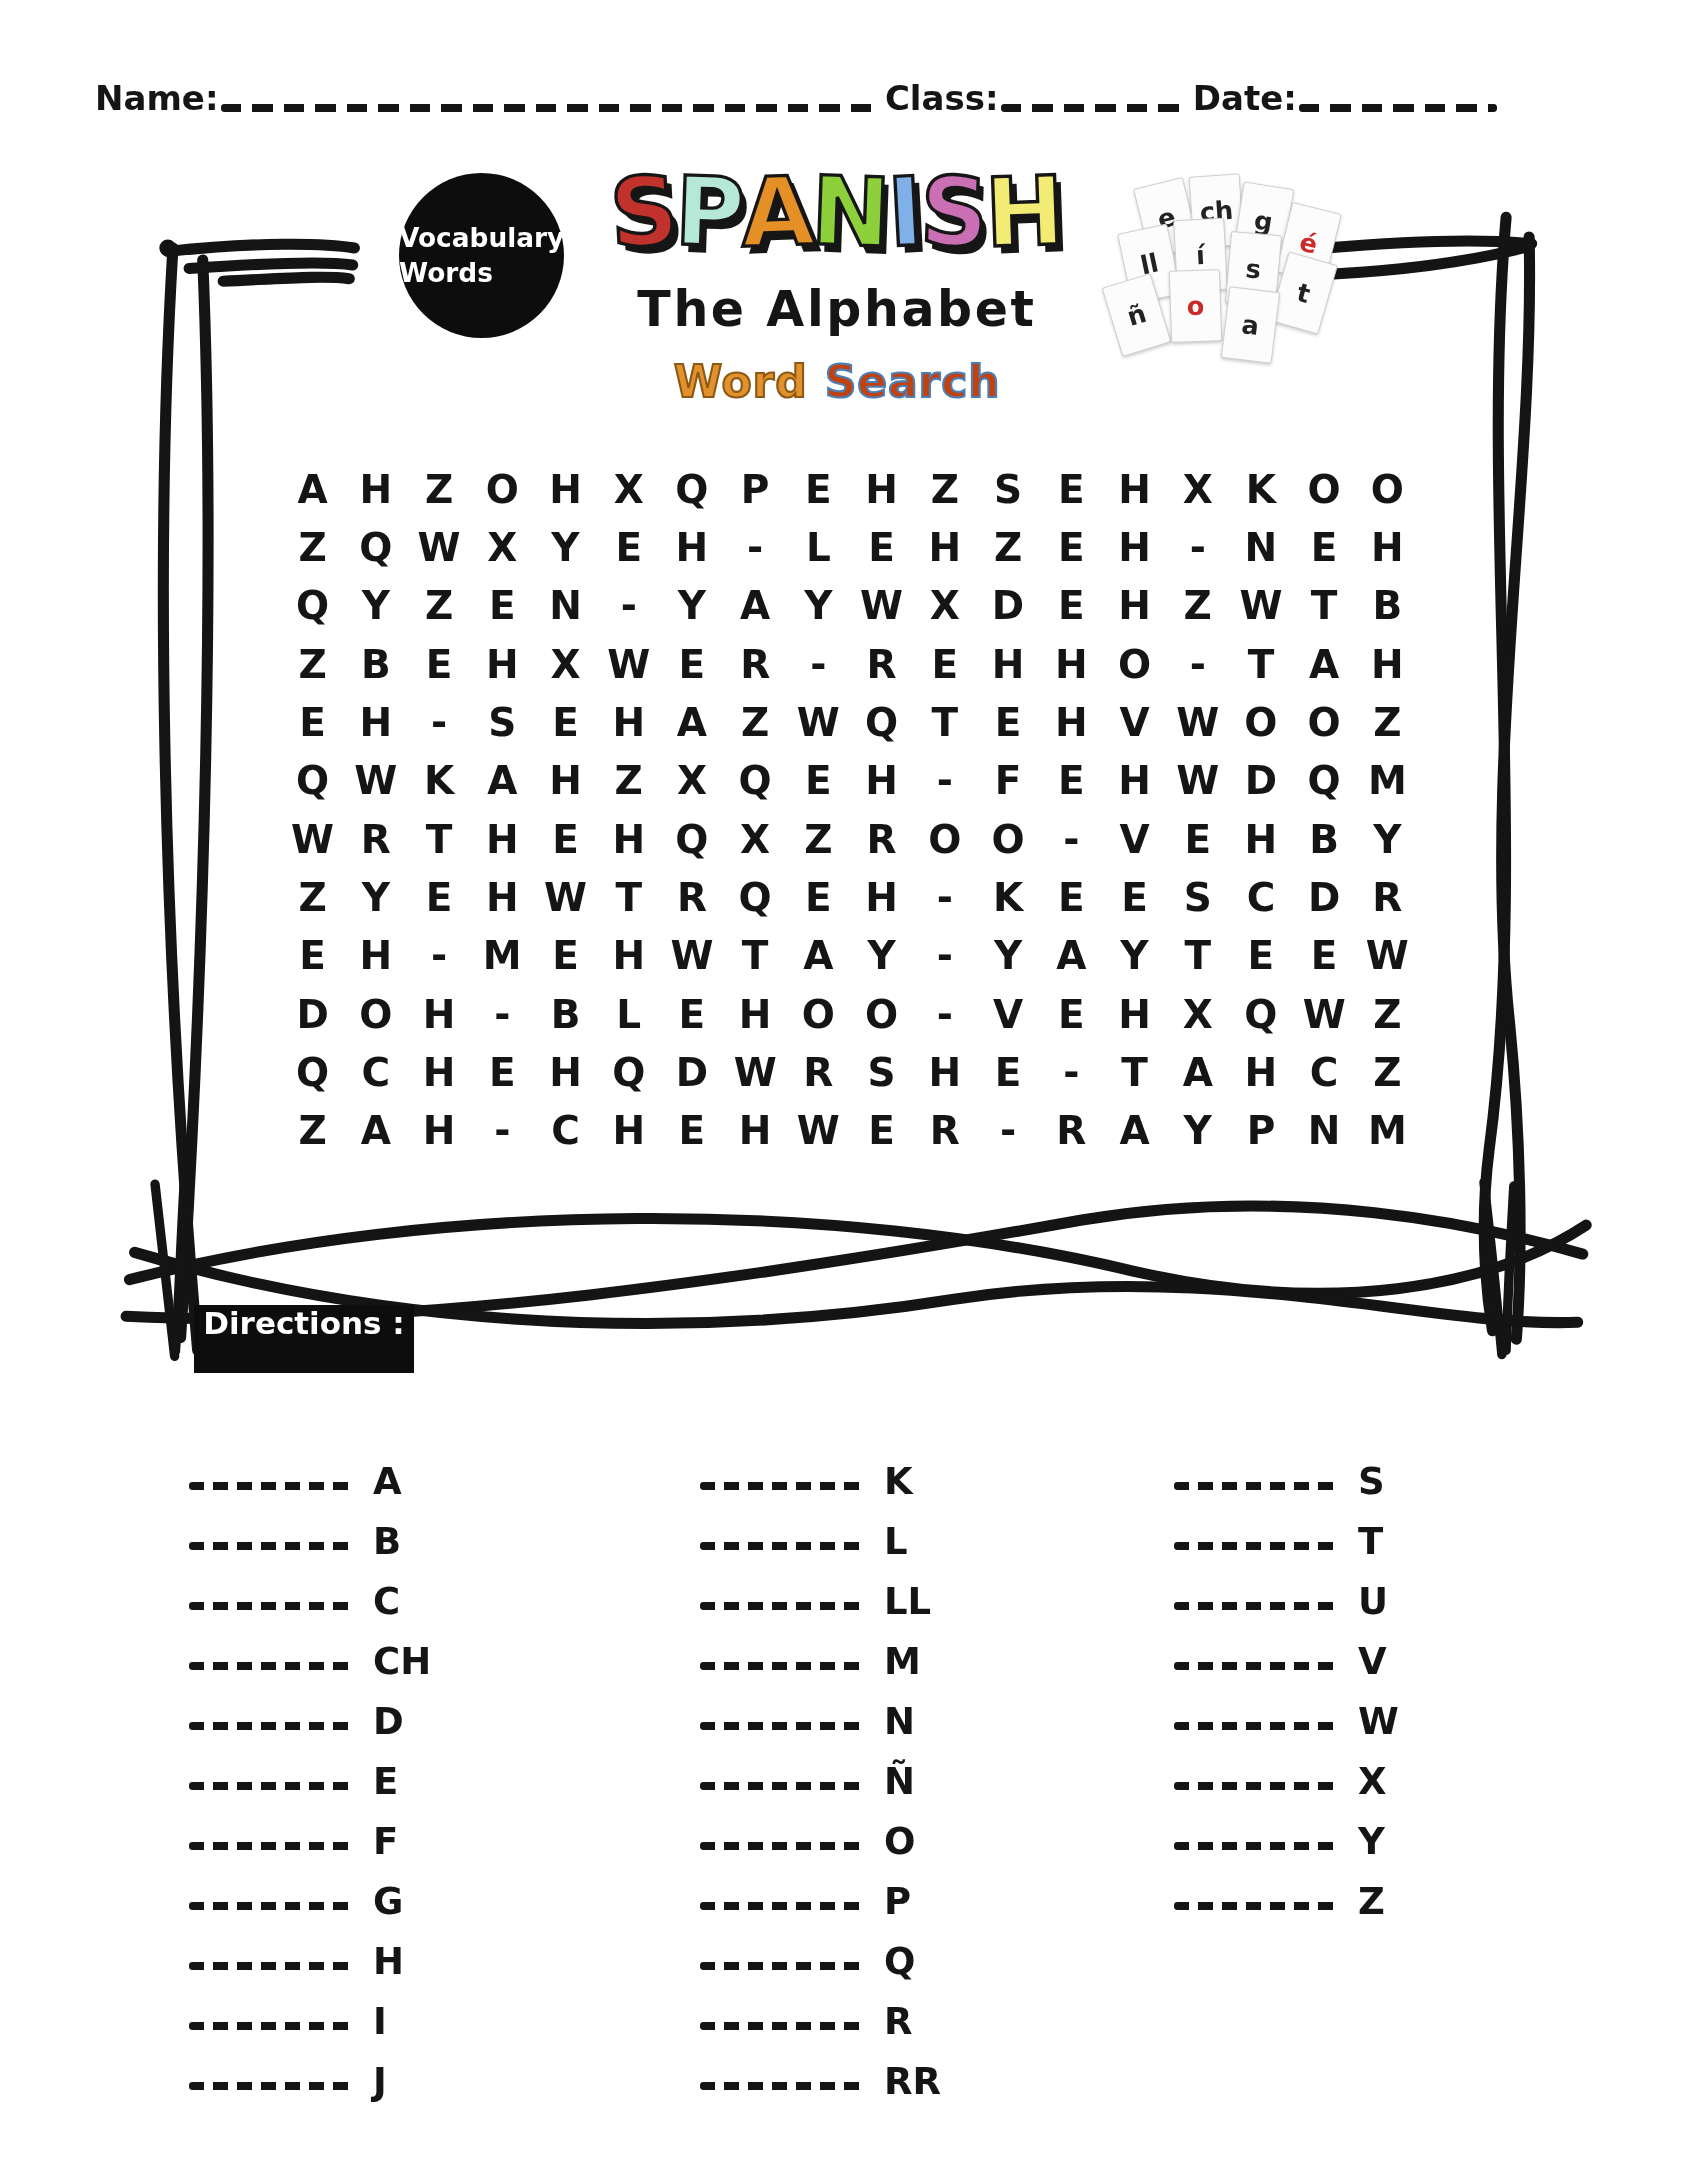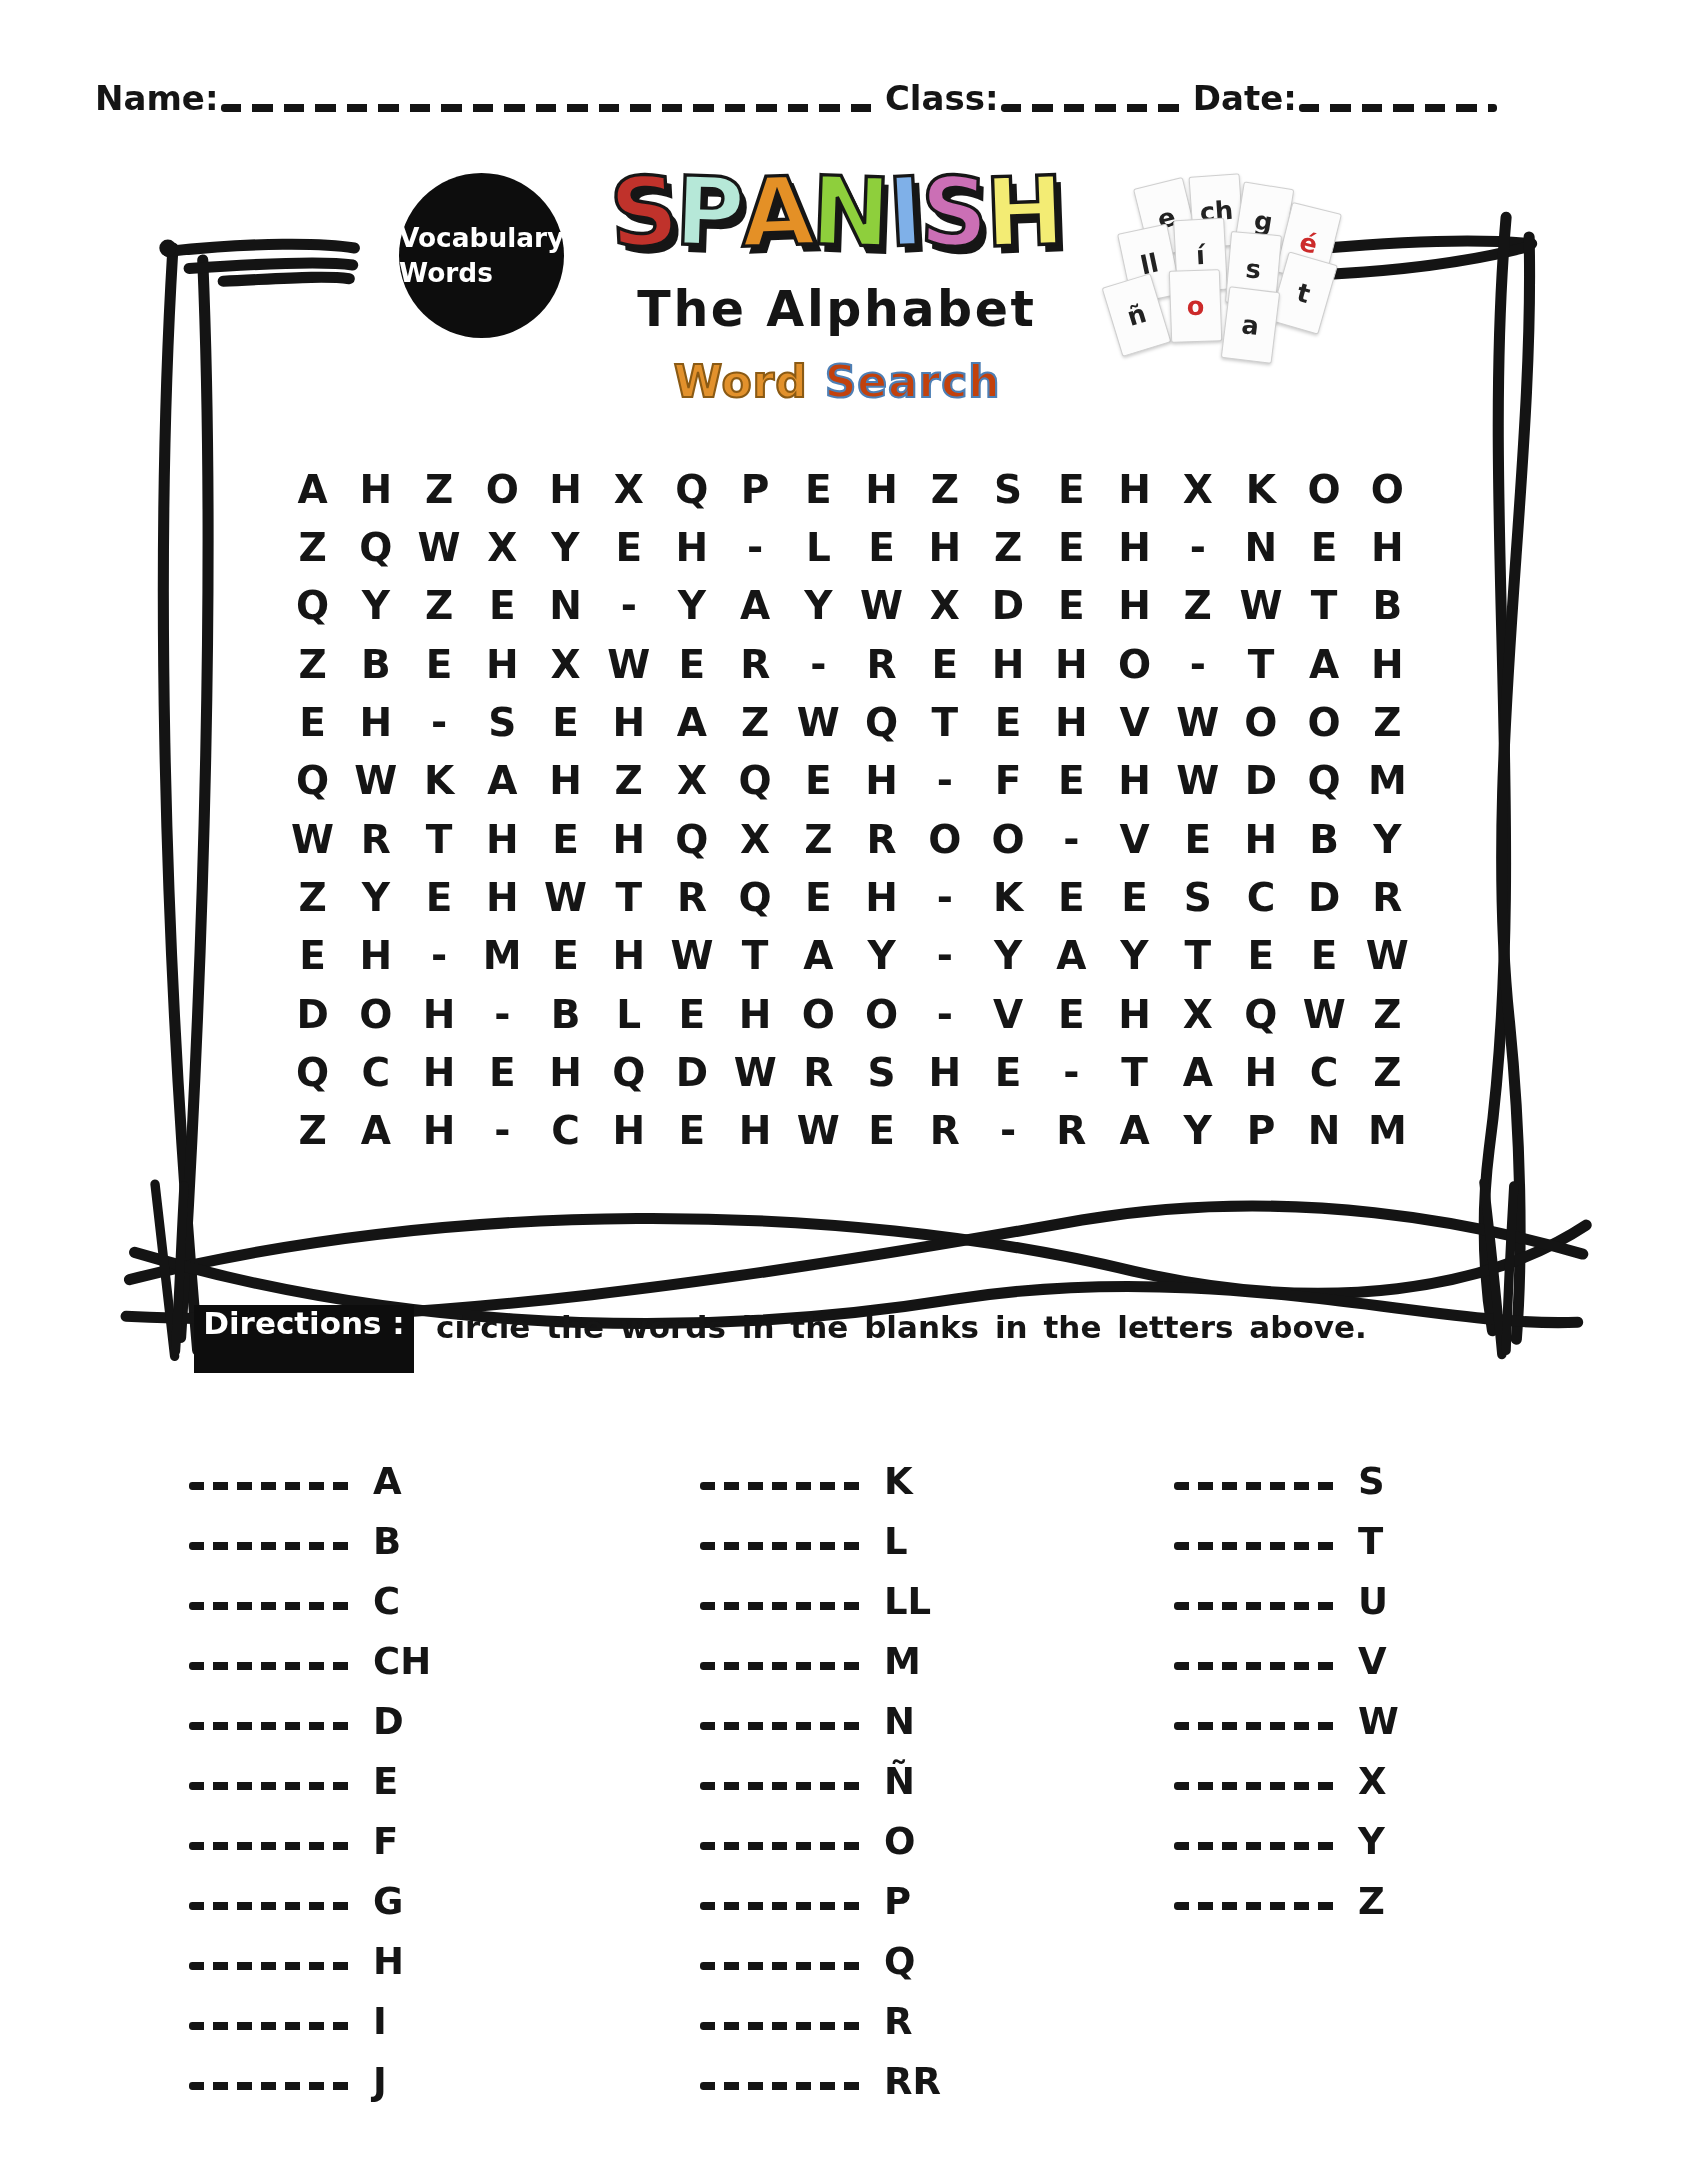--- a/index.html
+++ b/index.html
@@ -388,21 +388,20 @@
     <div class="cell">Y</div>
     <div class="cell">P</div>
     <div class="cell">N</div>
     <div class="cell">M</div>
   </div>
 
 <div class="directions-box">
   <span>Directions :</span>
 </div>
 <div class="directions-text">
-  <div>circle the words in the blanks in the letters above.</div>
 </div>
 
 <div class="word-list-col col-1">
     <div class="wl-item">
       <span class="wl-blank"></span>
       <span class="wl-letter">A</span>
     </div>
     <div class="wl-item">
       <span class="wl-blank"></span>
       <span class="wl-letter">B</span>

